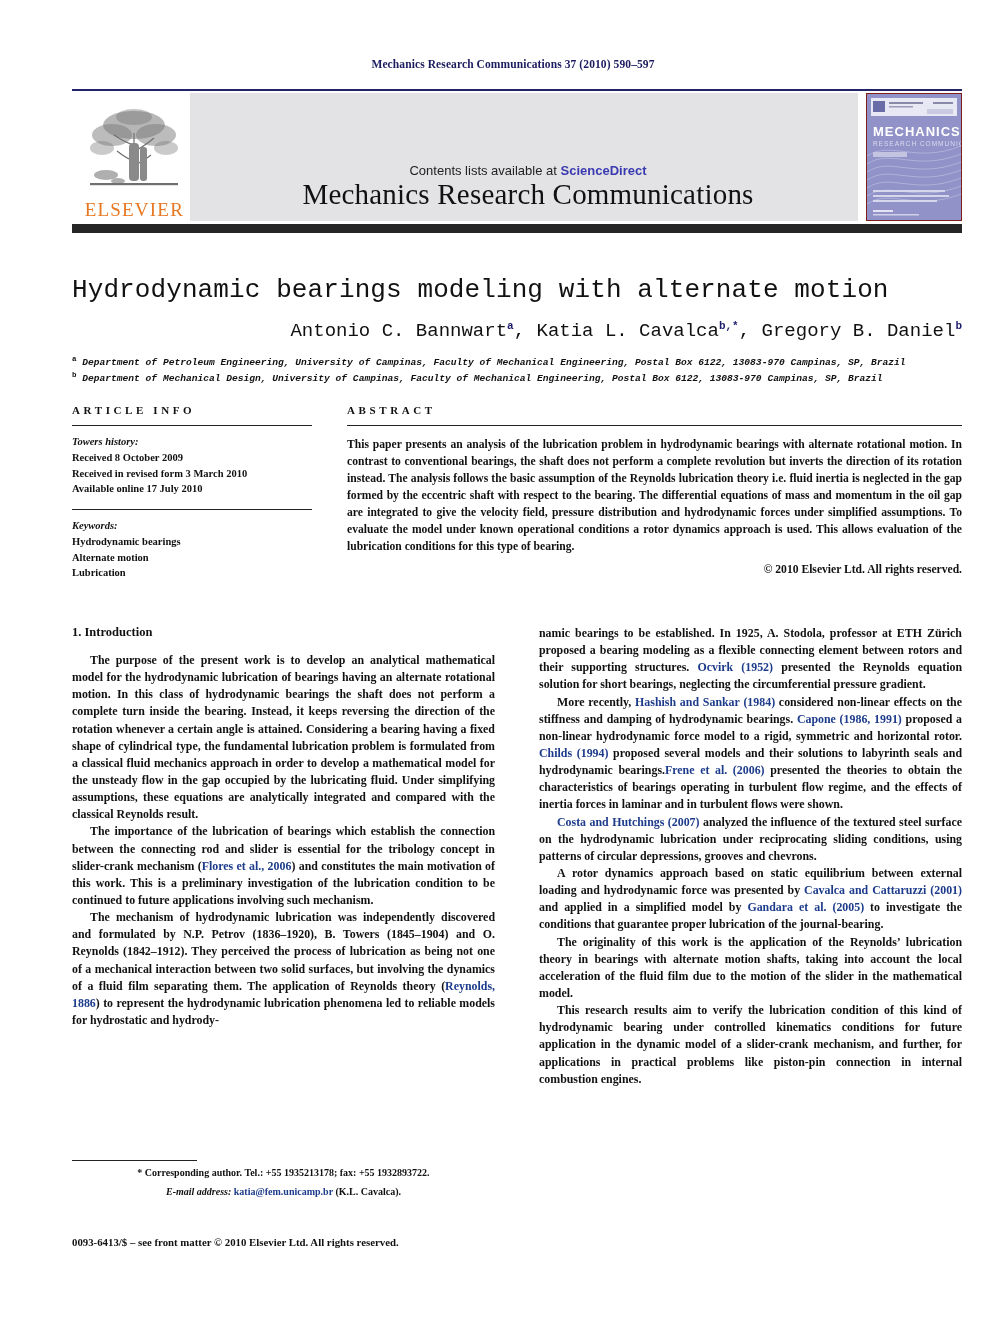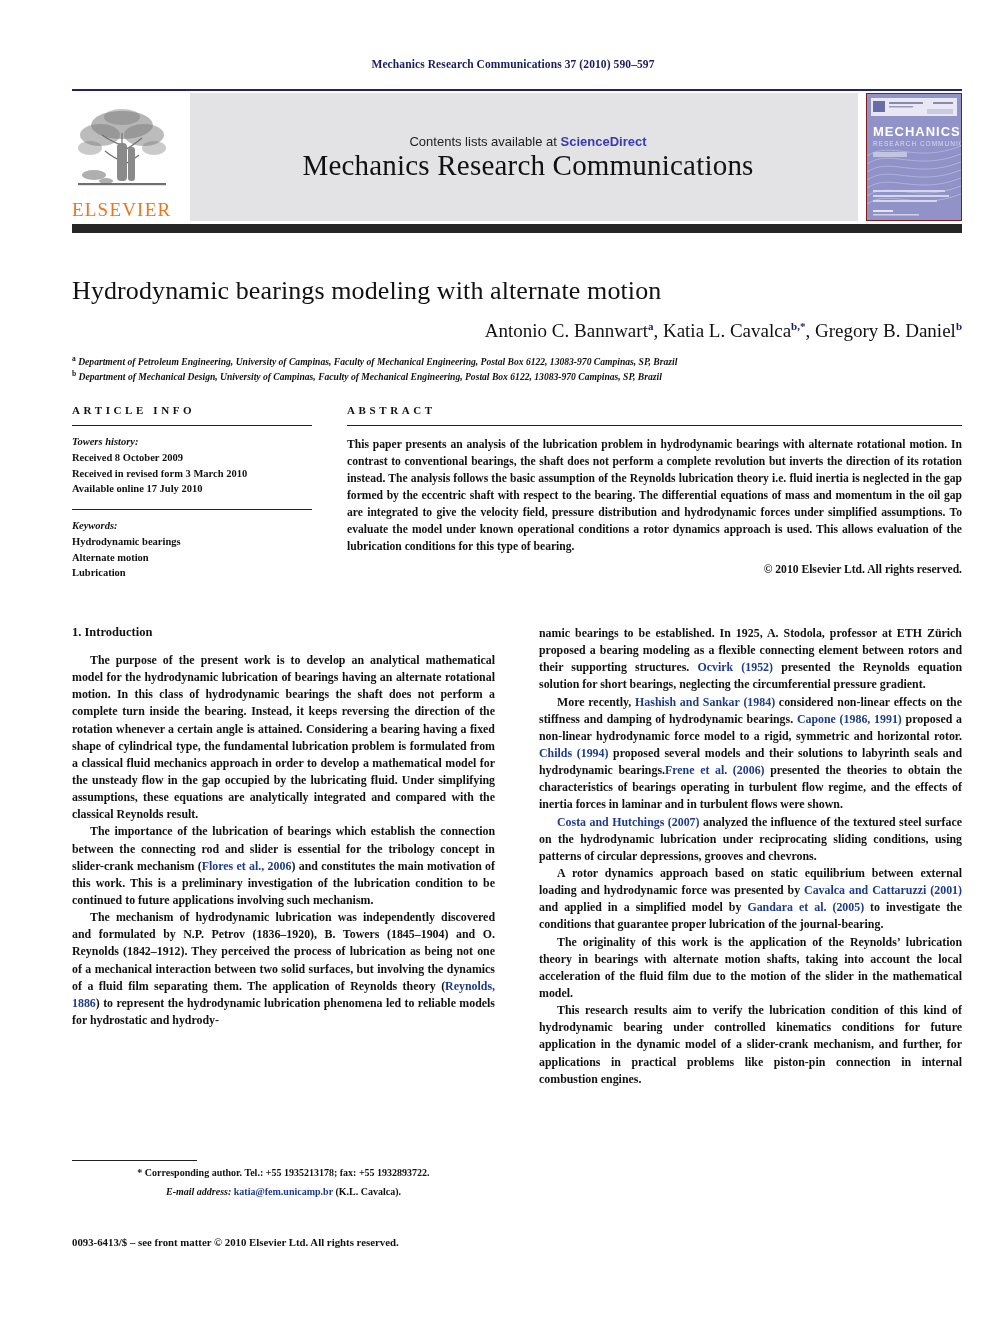--- a/index.html
+++ b/index.html
@@ -53,41 +53,41 @@
     align-items: stretch;
     height: 128px;
     margin-top: 2px;
   }
   .elsevier-logo {
     width: 112px;
     flex: 0 0 112px;
     display: flex;
     flex-direction: column;
     justify-content: flex-end;
-    align-items: flex-start;
+    align-items: flex-end;
     padding-bottom: 2px;
     box-sizing: border-box;
   }
   .tree-svg { display:block; }
   .elsevier-word {
     font-family: "Liberation Serif", serif;
     font-size: 19px;
     letter-spacing: 1.2px;
     color: #E87722;
     font-weight: 400;
     line-height: 1;
     margin-top: 1px;
   }
   .masthead-center {
     flex: 1 1 auto;
     background: #e3e3e6;
     margin: 0 8px 0 6px;
     display: flex;
     flex-direction: column;
-    justify-content: center;
+    justify-content: flex-end;
     align-items: center;
     padding: 12px 0 10px 8px;
     box-sizing: border-box;
   }
   .contents-line {
     font-family: "Liberation Sans", sans-serif;
     font-size: 13px;
     color: #222;
   }
   .contents-line .sd-link {
@@ -118,21 +118,21 @@
     position: relative;
   }
   .masthead-rule-bottom {
     height: 9px;
     background: #262626;
     width: 890px;
     margin-top: 3px;
   }
 
   
-  .title-block { position: absolute; top: 276px; left: 55px; width: 890px; }
+  .title-block { position: absolute; top: 276px; left: 55px; width: 890px; font-family: Liberation Mono, monospace; }
   .paper-title {
     font-size: 26px;
     font-weight: 400;
     color: #111;
     letter-spacing: .1px;
     line-height: 1.15;
     margin: 0;
   }
   .authors {
     font-size: 19px;

